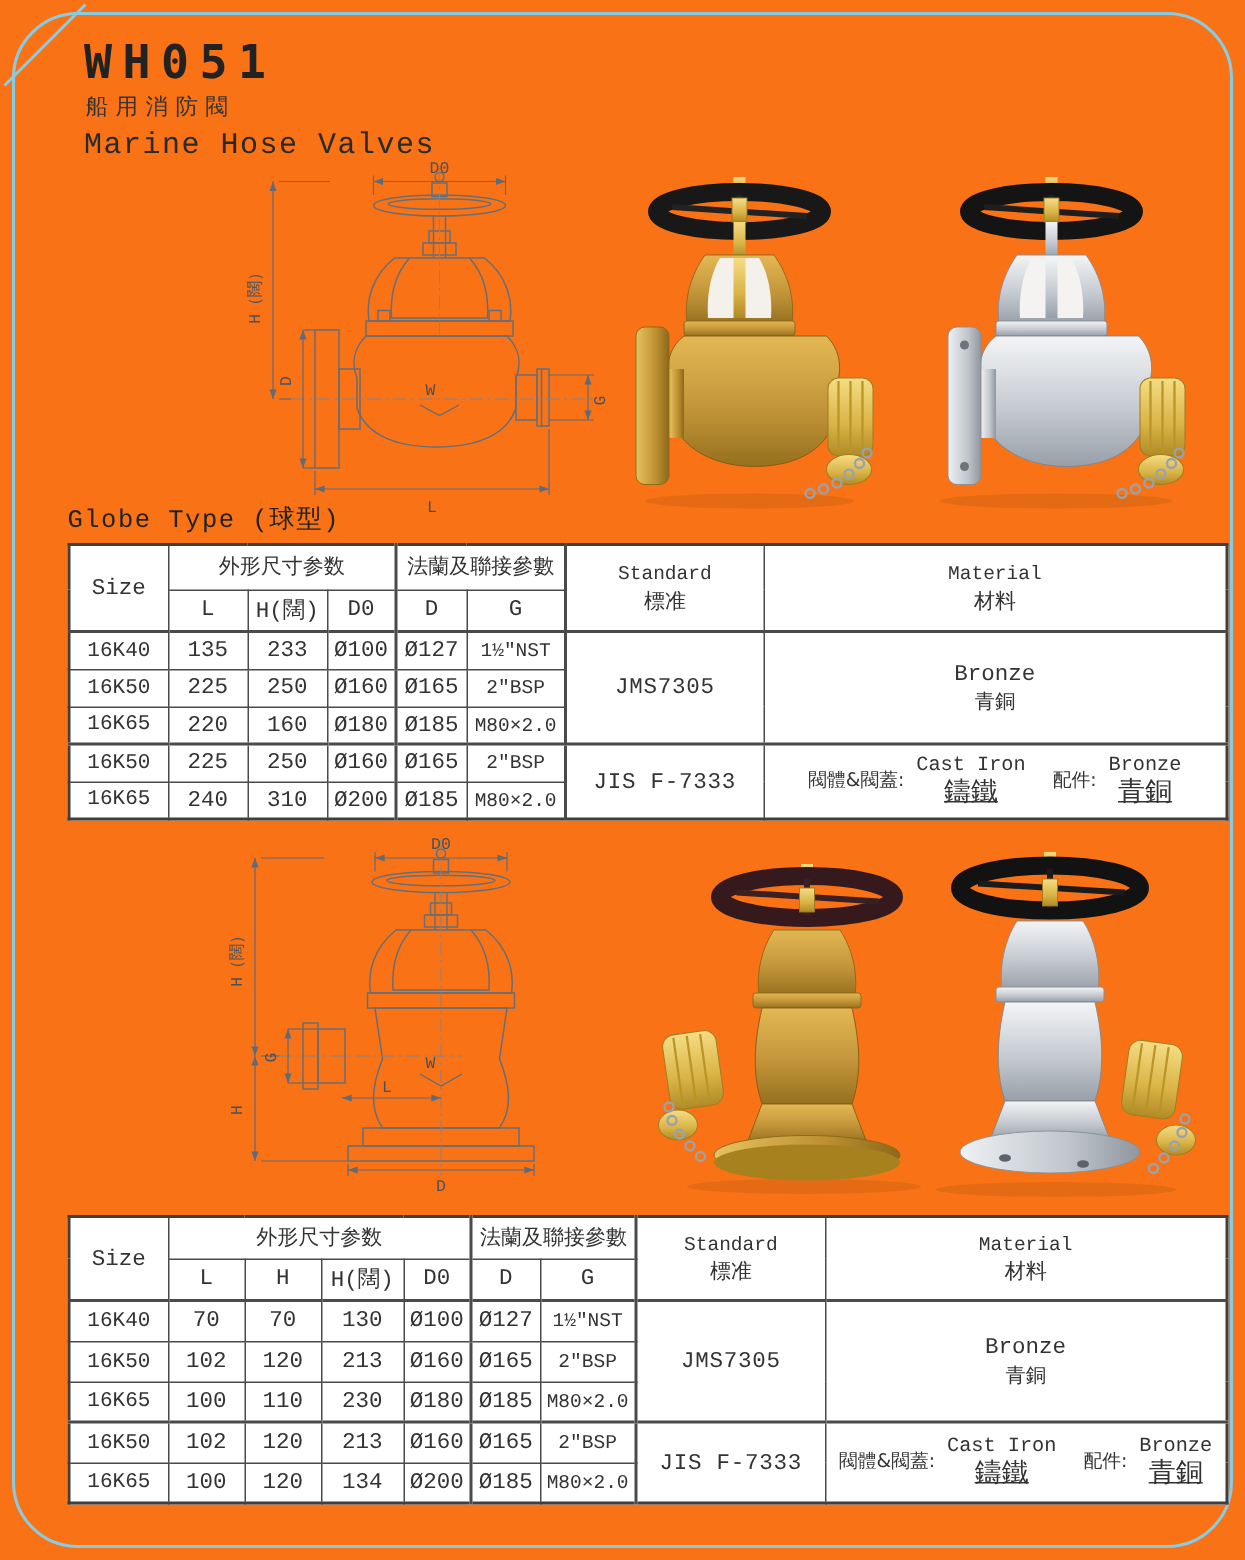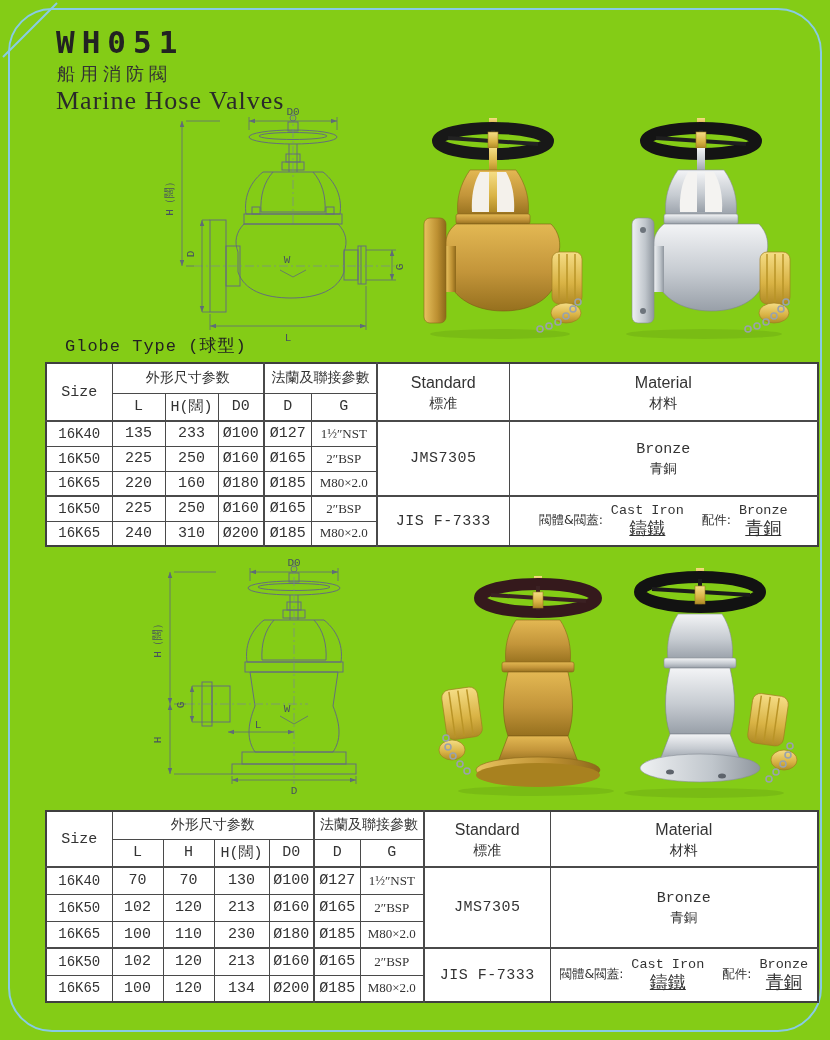--- a/index.html
+++ b/index.html
@@ -1,45 +1,45 @@
 <!DOCTYPE html>
 <html><head>
 <meta charset="utf-8">
 <style>
   html,body{margin:0;padding:0;background:#ffffff;}
-  .page{position:relative;width:830px;height:1040px;background:#84cc16;overflow:hidden;
+  .page{position:relative;width:830px;height:1040px;background:#f97316;overflow:hidden;
         font-family:"Liberation Sans","DejaVu Sans",sans-serif;color:#2e2e2e;}
   .frame{position:absolute;inset:8px;border:2px solid #88cbe5;border-radius:44px;pointer-events:none;}
   .corner-cut{position:absolute;left:0;top:0;}
   .abs{position:absolute;}
   .zh{font-family:"DejaVu Sans","Liberation Sans",sans-serif;}
 
   .model{left:56px;top:24px;font-size:31px;font-weight:bold;letter-spacing:7px;
          font-family:"DejaVu Sans Mono","Liberation Mono",monospace;color:#222;}
-  .title-zh{left:57px;top:62px;font-size:18px;letter-spacing:5px;color:#333;}
-  .title-en{left:56px;top:86px;font-size:26px;letter-spacing:1px;color:#2a2a2a;
-            font-family:Liberation Serif, serif;}
+  .title-zh{left:57px;top:62px;font-size:15px;letter-spacing:5px;color:#333;}
+  .title-en{left:56px;top:86px;font-size:20px;letter-spacing:1px;color:#2a2a2a;
+            font-family:Liberation Mono, monospace;}
   .note-box{left:330px;top:36px;width:470px;height:44px;border:1.5px solid #8a9096;border-radius:10px;
             display:flex;align-items:center;justify-content:center;font-size:15px;letter-spacing:0.5px;color:#333;}
 
   .section-label{font-size:17px;color:#222;letter-spacing:1px;
-                 font-family:"Liberation Mono","DejaVu Sans Mono","DejaVu Sans",monospace;margin-left:20px;}
+                 font-family:"Liberation Mono","DejaVu Sans Mono","DejaVu Sans",monospace;}
   .lbl-globe{left:45px;top:334px;}
   .lbl-angle{left:45px;top:784px;}
 
   table.spec{border-collapse:collapse;table-layout:fixed;width:772px;border:2px solid #3f3f3f;background:#fff;}
   table.spec th,table.spec td{border:1px solid #4a4a4a;text-align:center;vertical-align:middle;
       padding:0;font-weight:normal;white-space:nowrap;overflow:hidden;color:#333;}
   table.spec .thk-l{border-left-width:2px;}
   table.spec tr.thk-t td{border-top-width:2px;margin-top:24px;}
   th.grp{font-size:14px;}
   th.sub,td.val{font-family:"Liberation Mono","DejaVu Sans Mono",monospace;font-size:15px;}
   td.sz{font-family:"Liberation Mono","DejaVu Sans Mono",monospace;font-size:14px;}
-  td.g{font-size:13px;font-family:Liberation Serif, serif;}
-  th .l1{font-family:Liberation Sans, sans-serif;font-size:16px;line-height:1.35;}
+  td.g{font-size:13px;font-family:Liberation Mono, monospace;}
+  th .l1{font-family:Liberation Mono, monospace;font-size:13px;line-height:1.35;}
   th .l2{font-size:14px;line-height:1.3;}
   td.std{font-family:"Liberation Mono","DejaVu Sans Mono",monospace;font-size:15px;letter-spacing:0.5px;}
   td.mat .m1{font-family:"Liberation Mono","DejaVu Sans Mono",monospace;font-size:15px;line-height:1.25;}
   td.mat .m2{font-size:13.5px;line-height:1.2;}
   td.mat2{font-size:12.5px;}
   .mat2-wrap{display:flex;align-items:center;justify-content:center;gap:8px;}
   .stack{display:flex;flex-direction:column;line-height:1.15;}
   .stack .en{font-family:"Liberation Mono","DejaVu Sans Mono",monospace;font-size:13.5px;}
   .stack .cn{font-size:18px;text-decoration:underline;}
 

